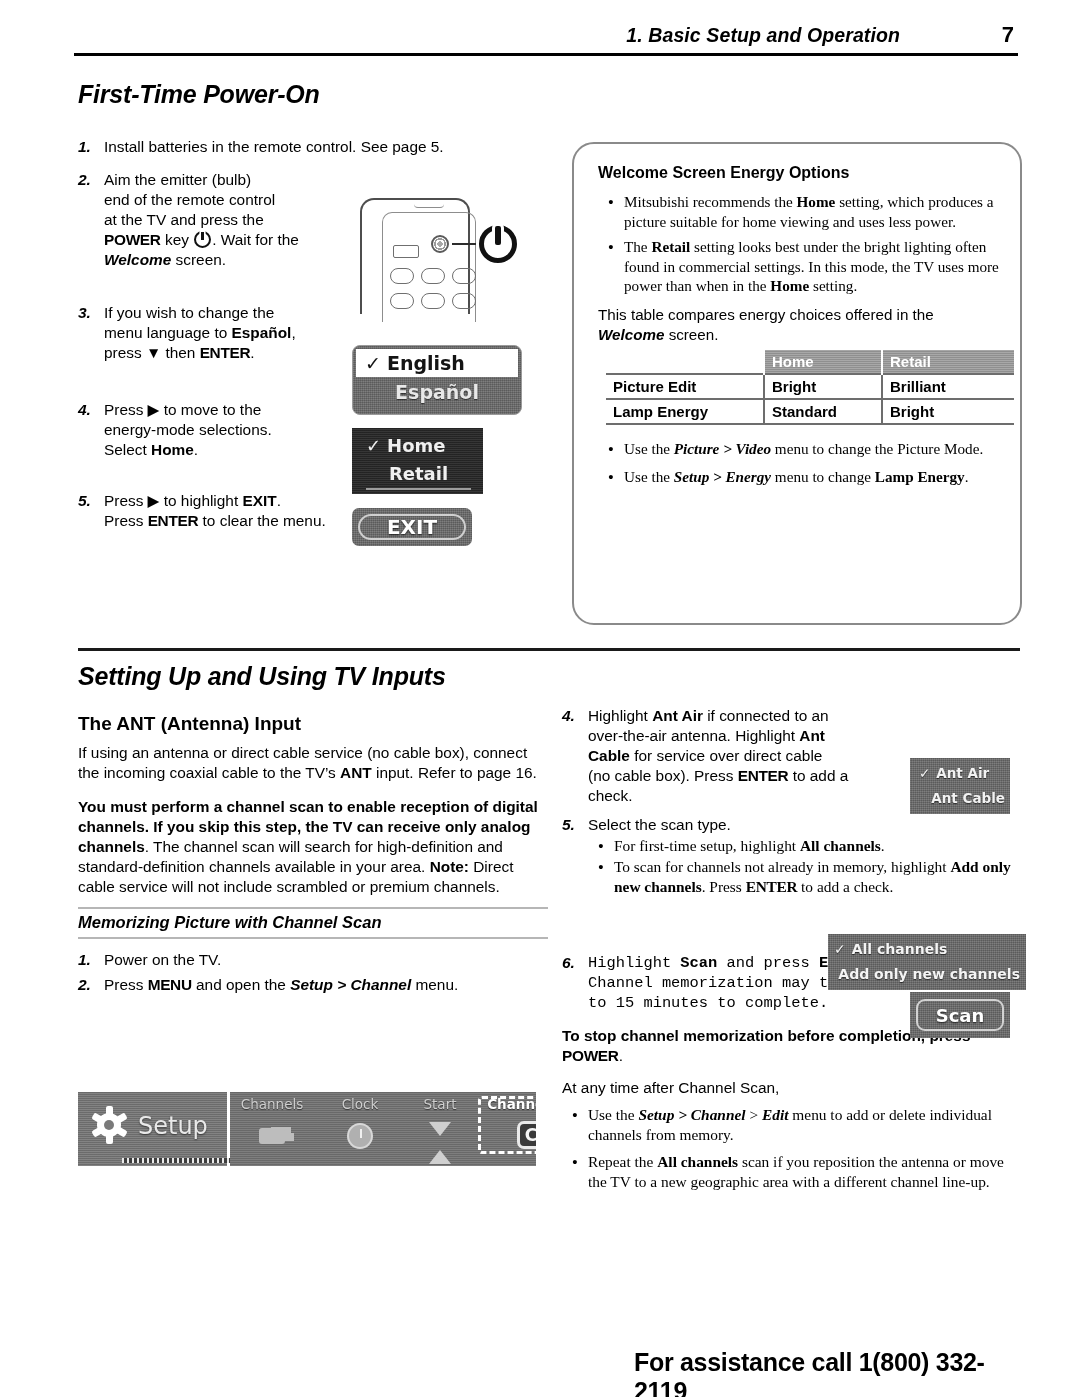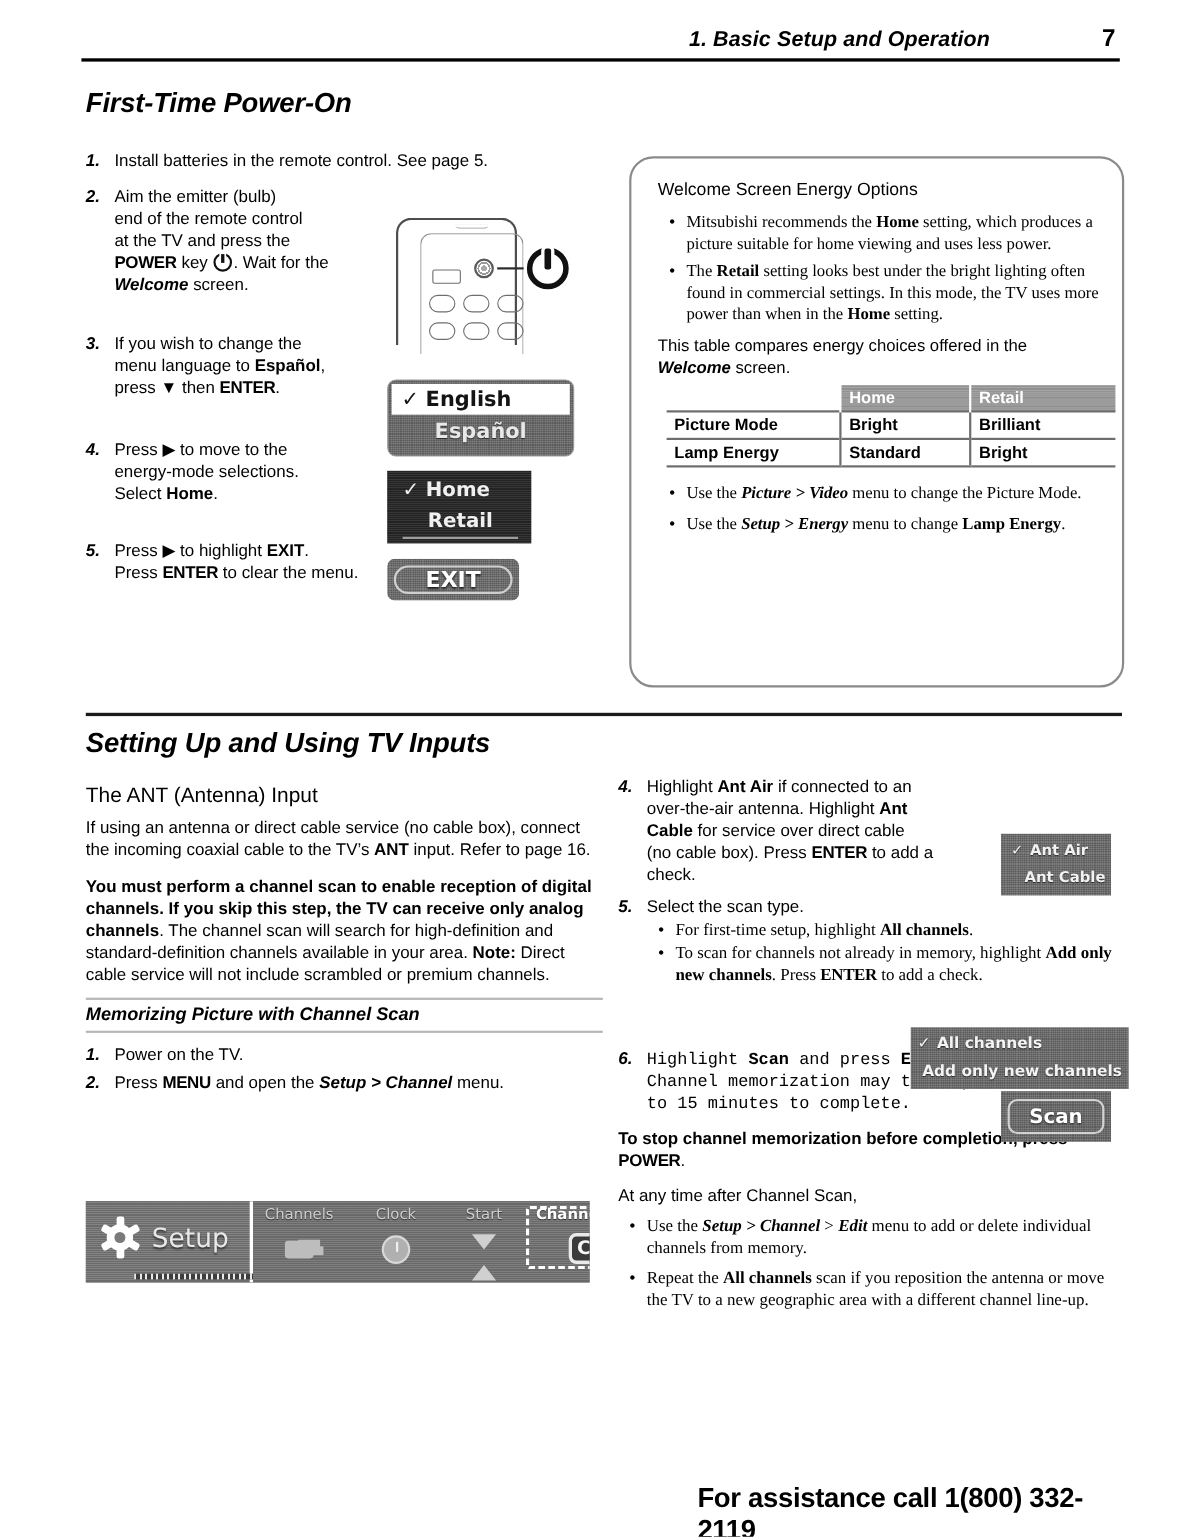--- a/index.html
+++ b/index.html
@@ -48,21 +48,21 @@
 
   
   .sec-title {
     font-style: italic;
     font-weight: bold;
     font-size: 25px;
     letter-spacing: -0.2px;
   }
 
   .sub-title {
-    font-weight: normal;
+    font-weight: bold;
     font-size: 19px;
   }
 
   .para { font-size: 15.4px; line-height: 1.30; }
 
   b { font-weight: bold; }
   i.bi { font-style: italic; font-weight: bold; }
   .cond { font-weight: bold; letter-spacing: -0.3px; }
 
   
@@ -92,21 +92,21 @@
 
   
   .energy-box {
     position: absolute;
     left: 572px; top: 142px; width: 450px; height: 483px;
     border: 2.5px solid #8a8a8a;
     border-radius: 22px;
     background: #fff;
     padding: 20px 20px 14px 24px;
   }
-  .energy-box h3 { margin: 0 0 10px 0; font-size: 16px; font-weight: normal; }
+  .energy-box h3 { margin: 0 0 10px 0; font-size: 16px; font-weight: bold; }
   .energy-box .para { font-size: 15.2px; line-height: 1.29; }
 
   
   table.energy {
     border-collapse: collapse;
     margin-top: 6px;
     margin-left: 8px;
     width: 408px;
     font-size: 15px;
   }
@@ -519,21 +519,21 @@
     <table class="energy">
       <thead>
         <tr>
           <th class="blank col-a"></th>
           <th class="col-b">Home</th>
           <th class="col-c">Retail</th>
         </tr>
       </thead>
       <tbody>
         <tr>
-          <td class="rowhead">Picture Mode</td>
+          <td class="rowhead">Picture Edit</td>
           <td>Bright</td>
           <td>Brilliant</td>
         </tr>
         <tr>
           <td class="rowhead">Lamp Energy</td>
           <td>Standard</td>
           <td>Bright</td>
         </tr>
       </tbody>
     </table>

